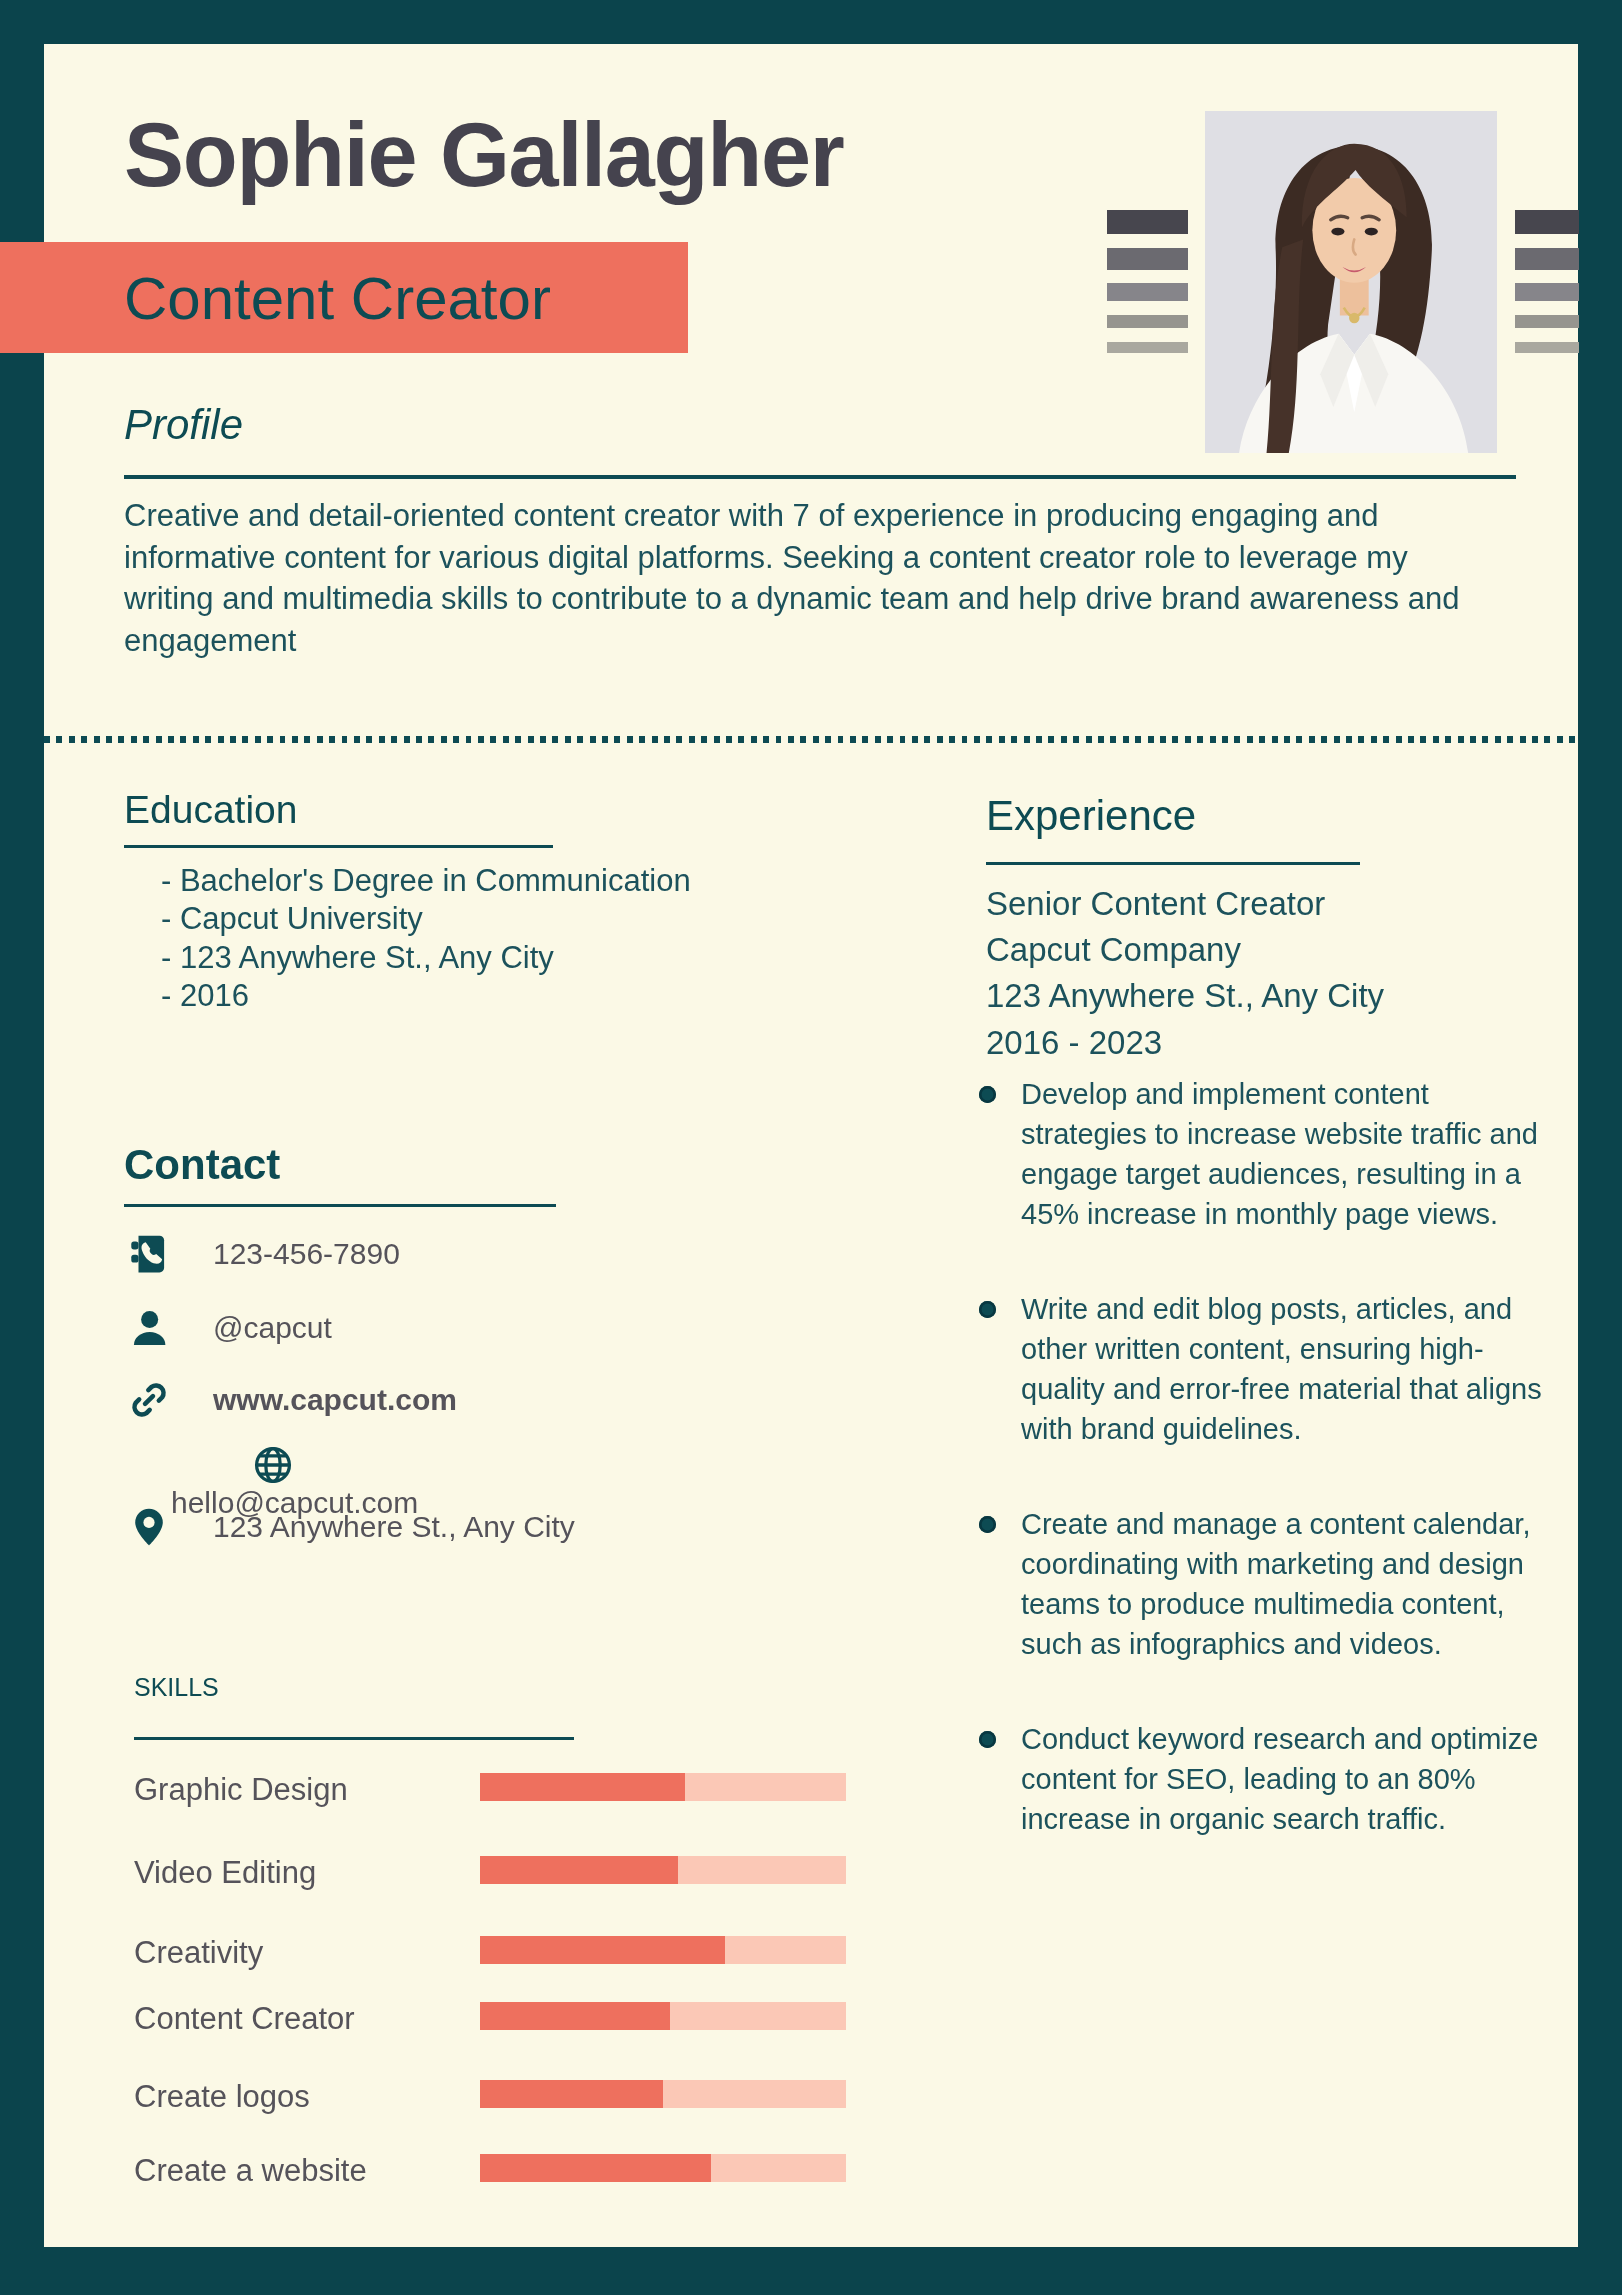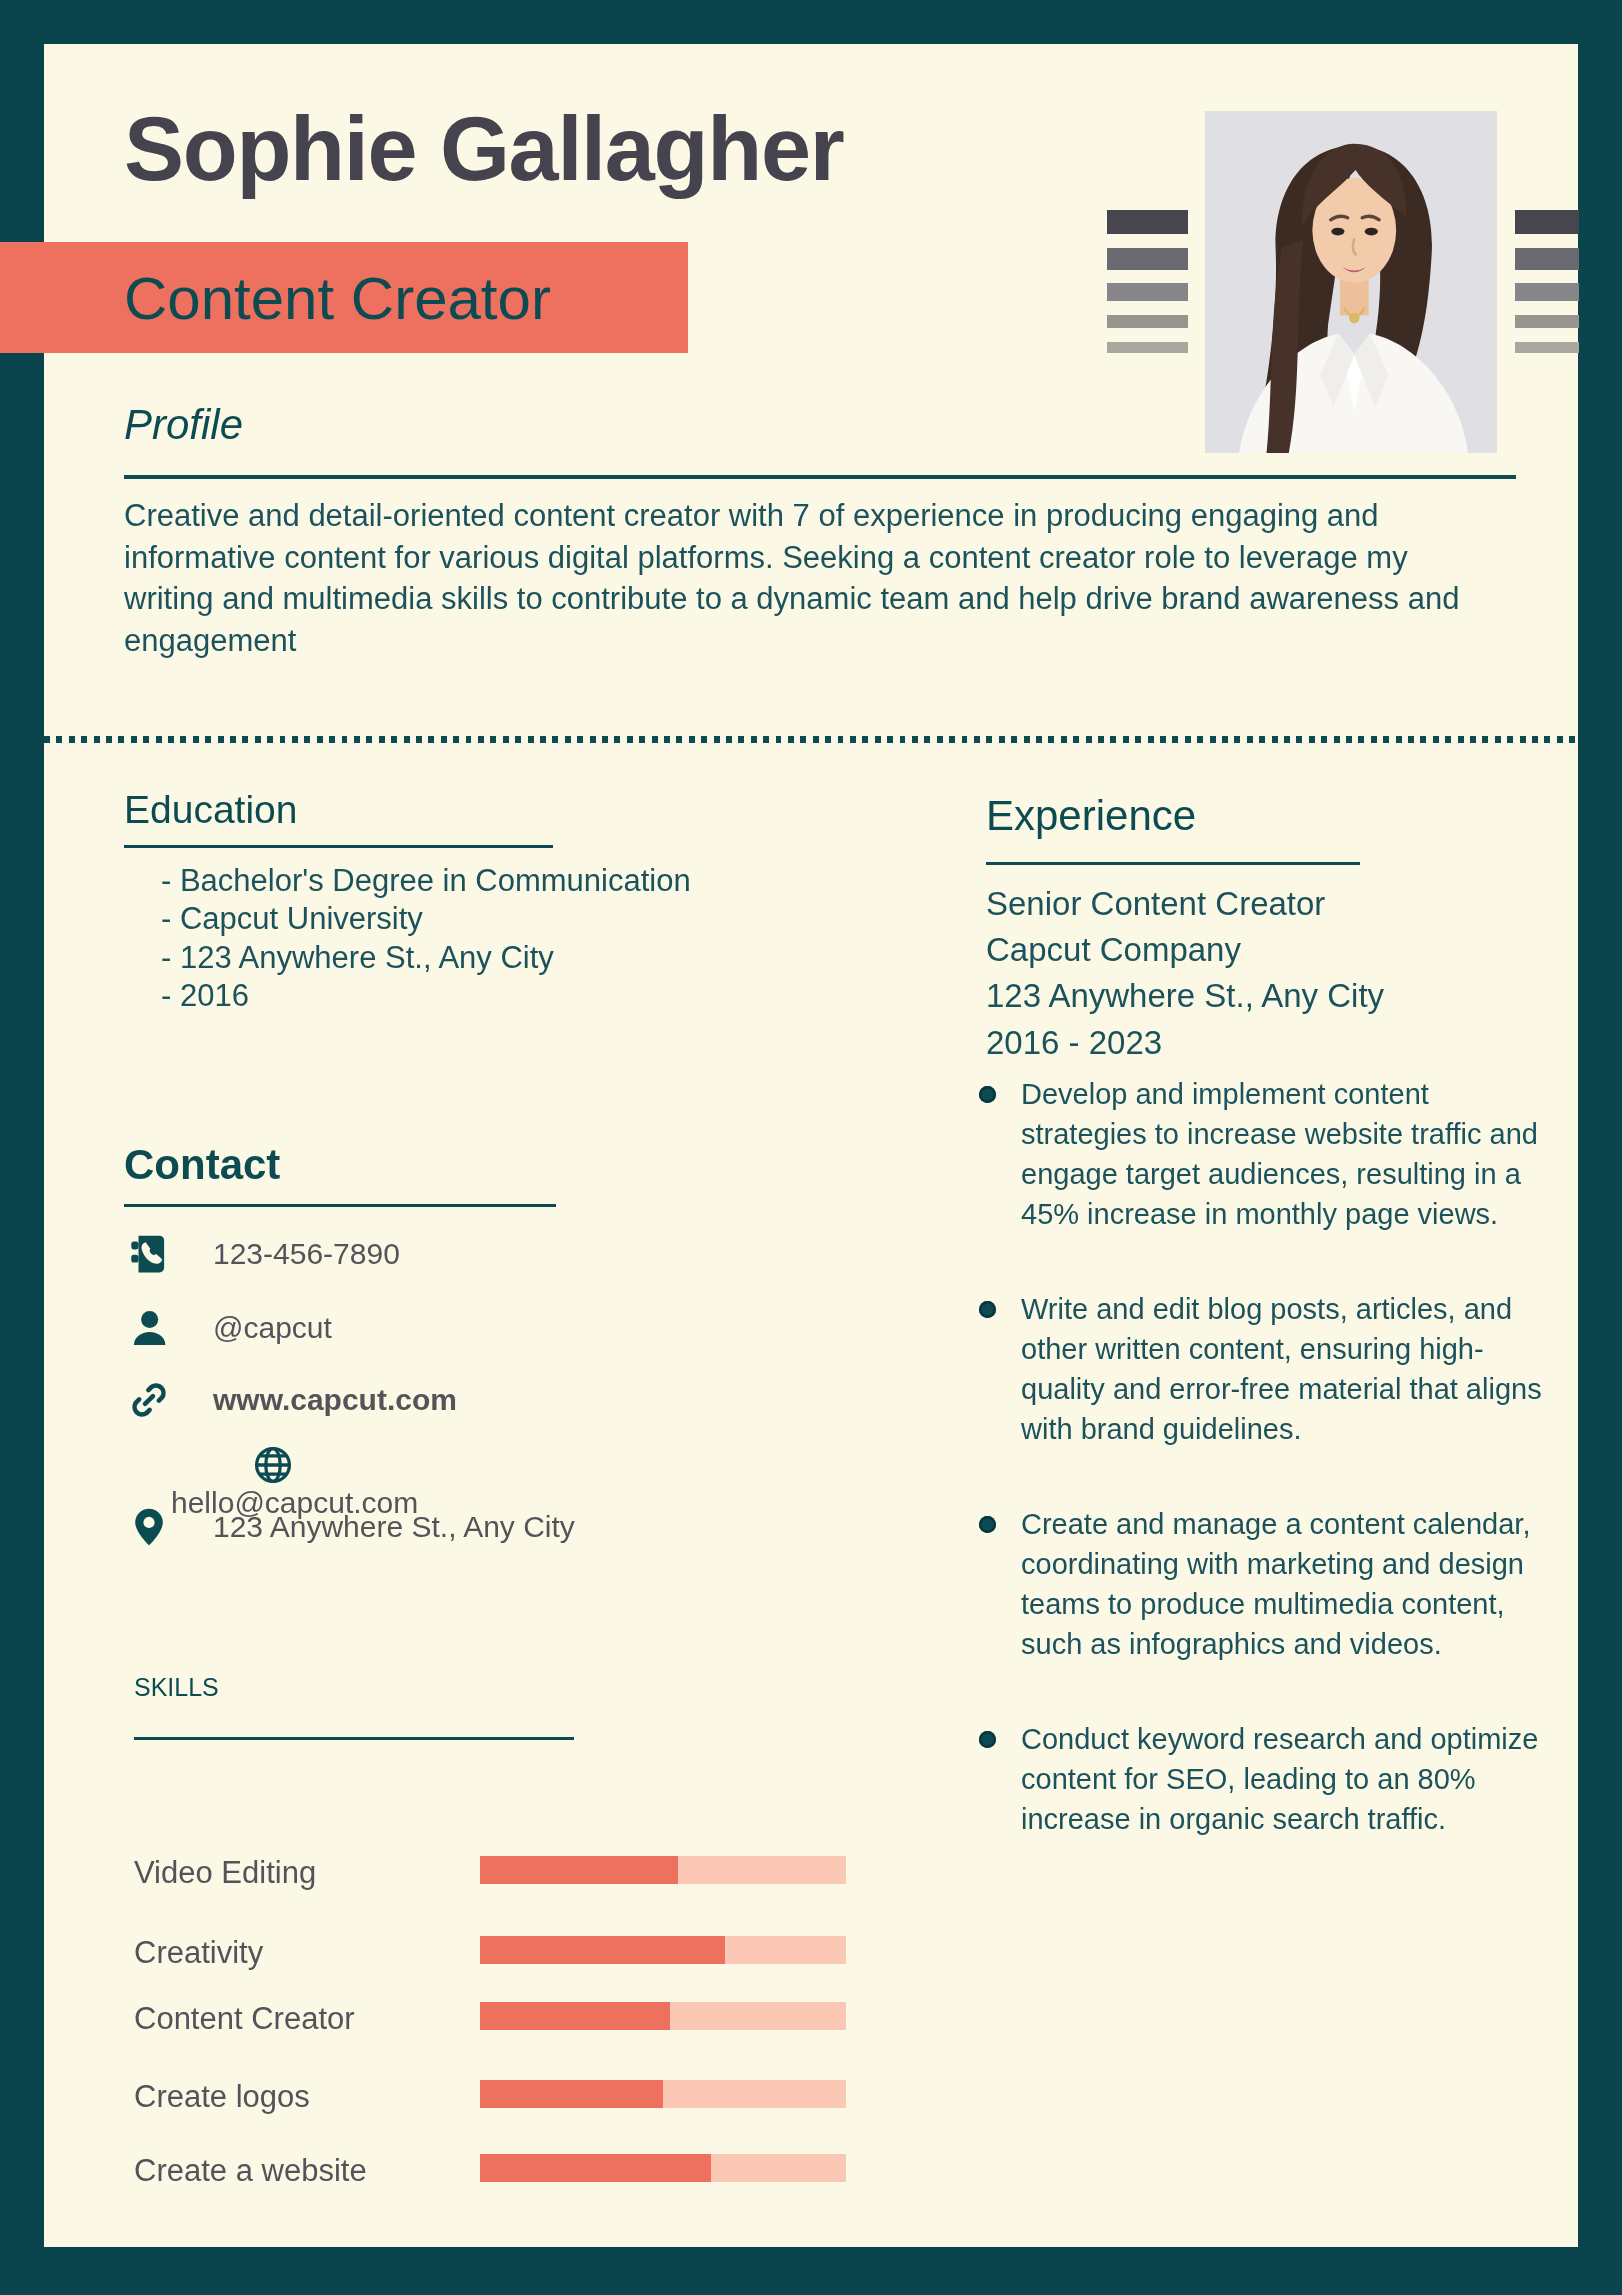--- a/index.html
+++ b/index.html
@@ -18,21 +18,21 @@
   .page{
     position:relative;width:1623px;height:2295px;
     background:var(--teal-border);overflow:hidden;
   }
   .inner{
     position:absolute;left:44px;top:44px;width:1534px;height:2203px;
     background:var(--cream);
   }
   
   .name{
-    position:absolute;left:124px;top:104px;
+    position:absolute;left:124px;top:110px;
     font-size:90px;font-weight:bold;letter-spacing:-1.3px;
     color:var(--charcoal);white-space:nowrap;line-height:1;
   }
   .banner{
     position:absolute;left:0;top:242px;width:688px;height:111px;
     background:var(--coral);
   }
   .banner .banner-text{
     position:absolute;left:124px;top:50%;transform:translateY(-50%);
     font-size:60px;color:var(--teal-heading);white-space:nowrap;
@@ -239,20 +239,26 @@
           <path d="M32 4 a21 21 0 0 1 21 21 c0 15 -21 35 -21 35 s-21 -20 -21 -35 a21 21 0 0 1 21 -21 z" fill="#0d4b53"></path>
           <circle cx="32" cy="25" r="8.5" fill="#fbf9e6"></circle>
         </svg>
     </span>
     <span class="ctext">123 Anywhere St., Any City</span>
   </div>
 
   <div class="sec-heading" style="left:134px;top:1675px;font-size:25px;">SKILLS</div>
   <div class="rule" style="left:134px;top:1737px;width:440px;height:3.3px;"></div>
 
+  <div class="skill-row" style="top:1773px;">
+    <span class="skill-label">Graphic Design</span>
+    <div class="skill-bar">
+        <div class="skill-fill" style="width: 56%;"></div>
+      </div>
+  </div>
   <div class="skill-row" style="top:1856px;">
     <span class="skill-label">Video Editing</span>
     <div class="skill-bar">
         <div class="skill-fill" style="width: 54%;"></div>
       </div>
   </div>
   <div class="skill-row" style="top:1936px;">
     <span class="skill-label">Creativity</span>
     <div class="skill-bar">
         <div class="skill-fill" style="width: 67%;"></div>

